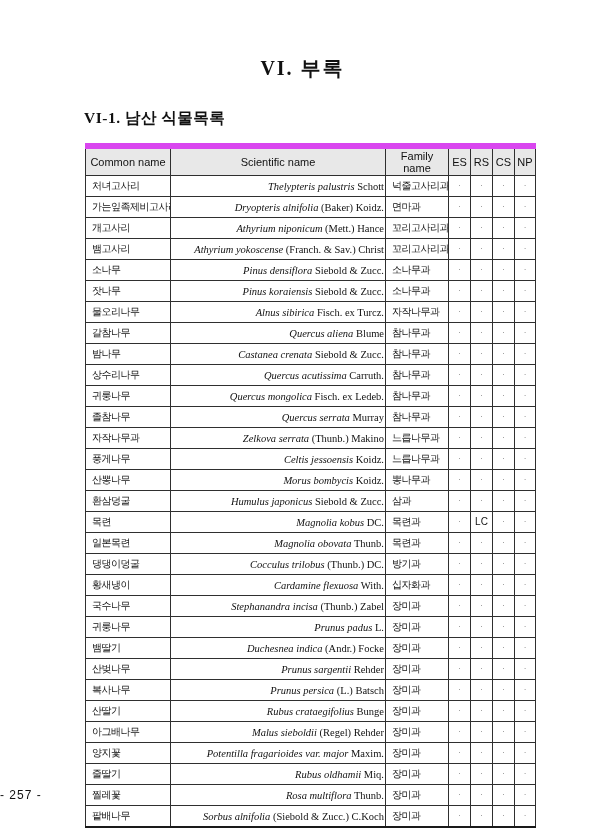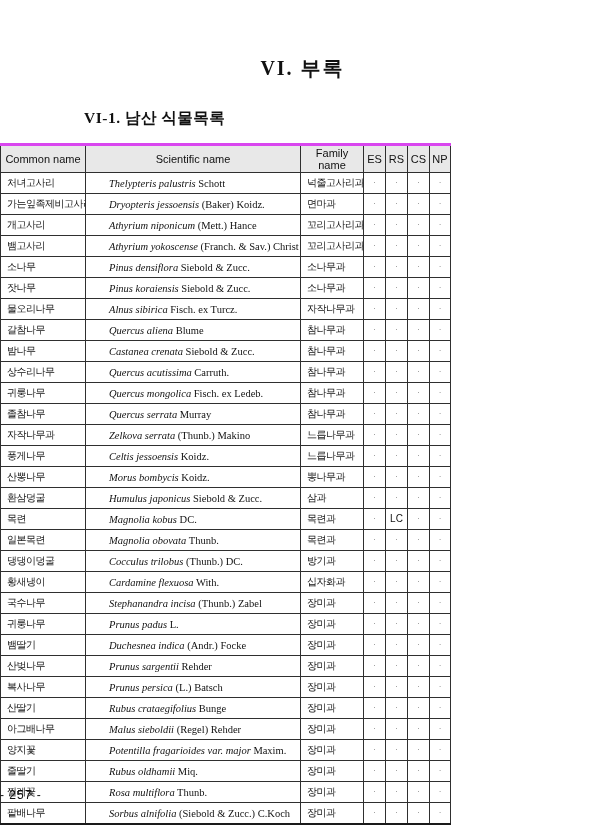--- a/index.html
+++ b/index.html
@@ -17,24 +17,25 @@
     font-family:"Liberation Serif","DejaVu Serif",serif;
     font-size:20px; font-weight:bold; letter-spacing:2px;
   }
   .section-title {
     margin:26px 4px 14px 84px;
     font-family:"Liberation Serif","DejaVu Serif",serif;
     font-size:15.5px; font-weight:bold; letter-spacing:0.5px;
   }
 
   table.plant-table {
+    margin-left:85px;
     width:450px;
     border-collapse:collapse;
     table-layout:fixed;
-    border-top:3px solid #d946ef;
+    border-top:6px solid #d946ef;
     border-bottom:2px solid #1a1a1a;
   }
   .plant-table th, .plant-table td { border:1px solid #2f2f2f; }
 
   .plant-table th {
     background:#e8e8e8;
     font-weight:normal;
     font-size:11px;
     height:21px;
     text-align:center;
@@ -43,23 +44,24 @@
 
   .plant-table td { height:18px; overflow:hidden; white-space:nowrap; }
 
   td.common, td.family {
     padding-left:6px;
     font-size:10px;
     letter-spacing:-0.5px;
     font-family:"Liberation Sans","DejaVu Sans",sans-serif;
   }
   td.sci {
-    padding-left:23px;
+    padding-left:12px;
     font-size:10.5px;
     font-family:"Liberation Serif","DejaVu Serif",serif;
+    text-align:right;
   }
   td.sci .itl { font-style:italic; }
 
   td.mark {
     text-align:center;
     padding:0;
     color:#8a8a8a;
     font-size:8px;
     line-height:18px;
   }
@@ -112,21 +114,21 @@
           <td class="common">처녀고사리</td>
           <td class="sci"><span class="itl">Thelypteris palustris</span> Schott</td>
           <td class="family">넉줄고사리과</td>
           <td class="mark">·</td>
           <td class="mark">·</td>
           <td class="mark">·</td>
           <td class="mark">·</td>
         </tr>
         <tr>
           <td class="common">가는잎족제비고사리</td>
-          <td class="sci"><span class="itl">Dryopteris jessoensis</span> (Baker) Koidz.</td>
+          <td class="sci"><span class="itl">Dryopteris alnifolia</span> (Baker) Koidz.</td>
           <td class="family">면마과</td>
           <td class="mark">·</td>
           <td class="mark">·</td>
           <td class="mark">·</td>
           <td class="mark">·</td>
         </tr>
         <tr>
           <td class="common">개고사리</td>
           <td class="sci"><span class="itl">Athyrium niponicum</span> (Mett.) Hance</td>
           <td class="family">꼬리고사리과</td>

